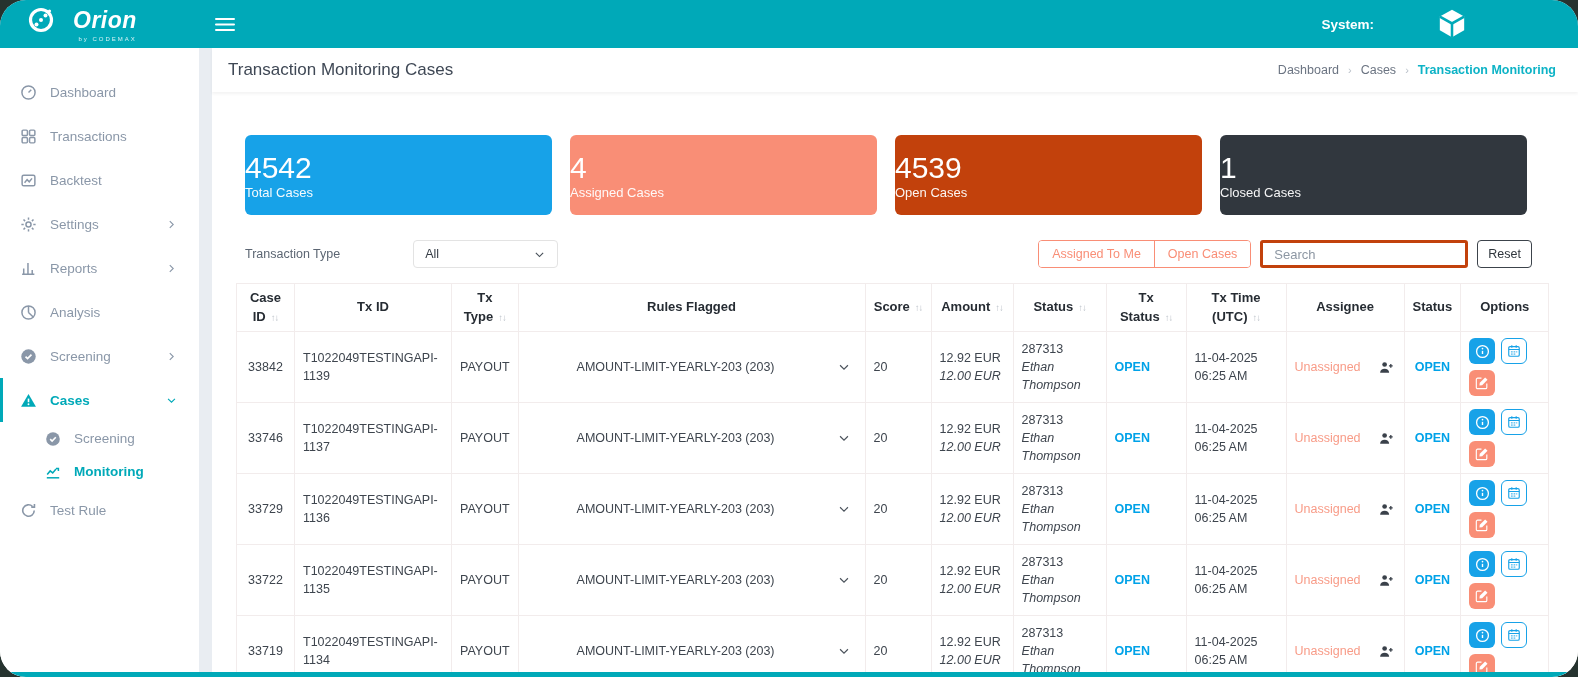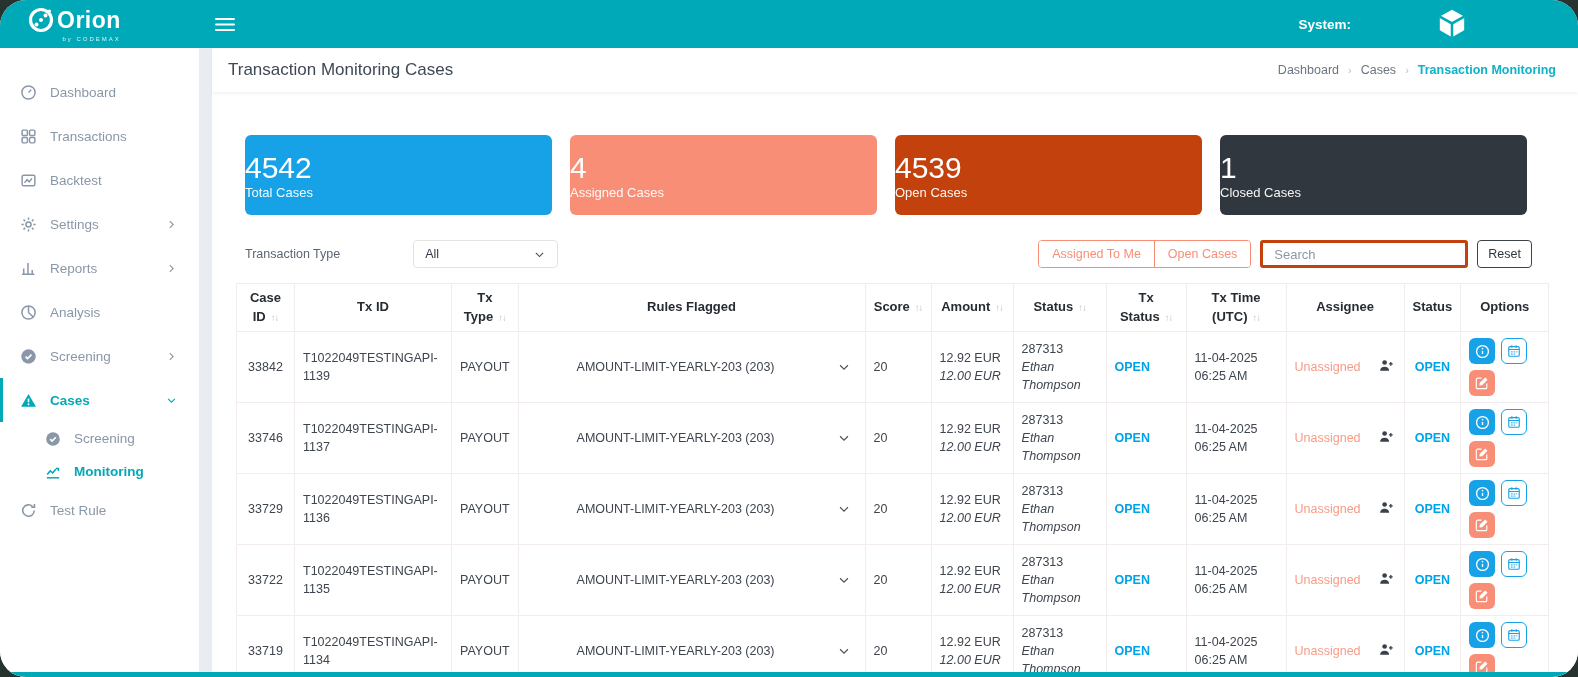--- a/index.html
+++ b/index.html
@@ -3,26 +3,26 @@
 <meta charset="utf-8">
 <style>
   html,body{margin:0;padding:0;background:#26332f;font-family:"Liberation Sans",sans-serif;}
   .app{position:relative;width:1578px;height:677px;margin:0 auto;background:#fff;border-radius:26px;overflow:hidden;}
   .app::after{content:"";position:absolute;left:0;right:0;bottom:0;height:5px;background:#00a9b8;}
 
   
   .topbar{height:48px;background:#00a9b8;display:flex;align-items:stretch;}
   .logo-block{width:199px;display:flex;align-items:center;padding-left:27px;box-sizing:border-box;cursor:pointer;}
   .logo-text{color:#fff;line-height:1;}
-  .logo-row{display:flex;align-items:center;gap:2px;}
+  .logo-row{display:flex;align-items:center;gap:18px;font-style:italic;}
   .logo-name{font-size:23px;font-weight:bold;letter-spacing:0.5px;}
   .logo-sub{display:block;text-align:right;font-size:6px;letter-spacing:2px;margin-top:2px;opacity:.85;}
   .topbar-main{flex:1;display:flex;align-items:center;padding:0 108px 0 16px;}
   .hamburger{cursor:pointer;display:flex;align-items:center;}
-  .topbar-right{margin-left:auto;display:flex;align-items:center;gap:83px;}
+  .topbar-right{margin-left:auto;display:flex;align-items:center;gap:60px;}
   .system-label{color:#fff;font-size:13.5px;font-weight:bold;}
 
   
   .shell{display:flex;height:629px;}
   .sidebar{width:199px;box-sizing:border-box;padding-top:22px;background:#fff;}
   .scrollstrip{width:13px;background:#e9edf2;cursor:pointer;}
   .main{flex:1;min-width:0;background:#fff;}
 
   
   .s-item{display:flex;align-items:center;gap:13px;height:44px;padding-left:17px;color:#8a97a8;font-size:13.5px;cursor:pointer;border-left:3px solid transparent;box-sizing:border-box;}
@@ -67,21 +67,21 @@
   table{border-collapse:collapse;table-layout:fixed;margin:15px 0 0 24px;}
   th,td{border:1px solid #f2ecec;box-sizing:border-box;}
   th{height:48px;font-size:13px;font-weight:bold;color:#262c33;text-align:center;padding:4px 8px;line-height:1.4;}
   th.c,td.c{text-align:center;}
   td{height:66px;font-size:12.5px;color:#3e454e;padding:6px 8px;line-height:1.45;vertical-align:middle;}
   .sort{font-size:9.5px;color:#bcc2c9;margin-left:5px;letter-spacing:-1px;font-weight:normal;cursor:pointer;}
   .rules-cell{position:relative;text-align:center;padding-right:40px;cursor:default;}
   .rules-chev{position:absolute;right:14px;top:50%;margin-top:-7px;cursor:pointer;}
   .italic{font-style:italic;}
   .txstatus,.status{color:#00a2e8;font-weight:bold;font-size:12.5px;}
-  .assignee-cell .inner{display:flex;justify-content:space-between;padding-right:2px;}
+  .assignee-cell .inner{display:flex;align-items:center;justify-content:space-between;padding-right:2px;}
   .unassigned{color:#f89b87;}
   .addperson{cursor:pointer;flex:0 0 auto;}
   .options-cell .btns{display:flex;flex-wrap:wrap;gap:6px;width:62px;}
   .obtn{width:26px;height:26px;border-radius:6px;display:flex;align-items:center;justify-content:center;cursor:pointer;box-sizing:border-box;border:none;padding:0;}
   .obtn.info{background:#17a2e8;}
   .obtn.cal{background:#fff;border:1.5px solid #17a2e8;}
   .obtn.edit{background:#f98e76;}
 </style>
 </head>
 <body>

